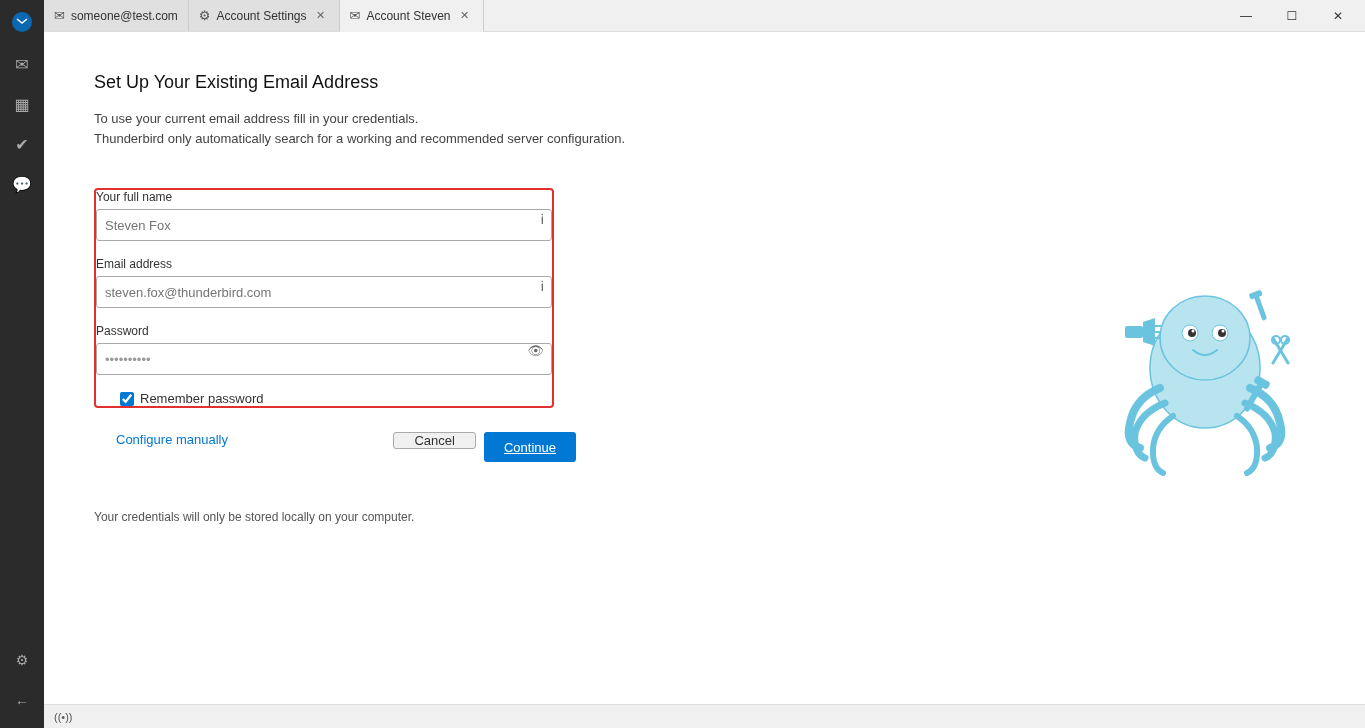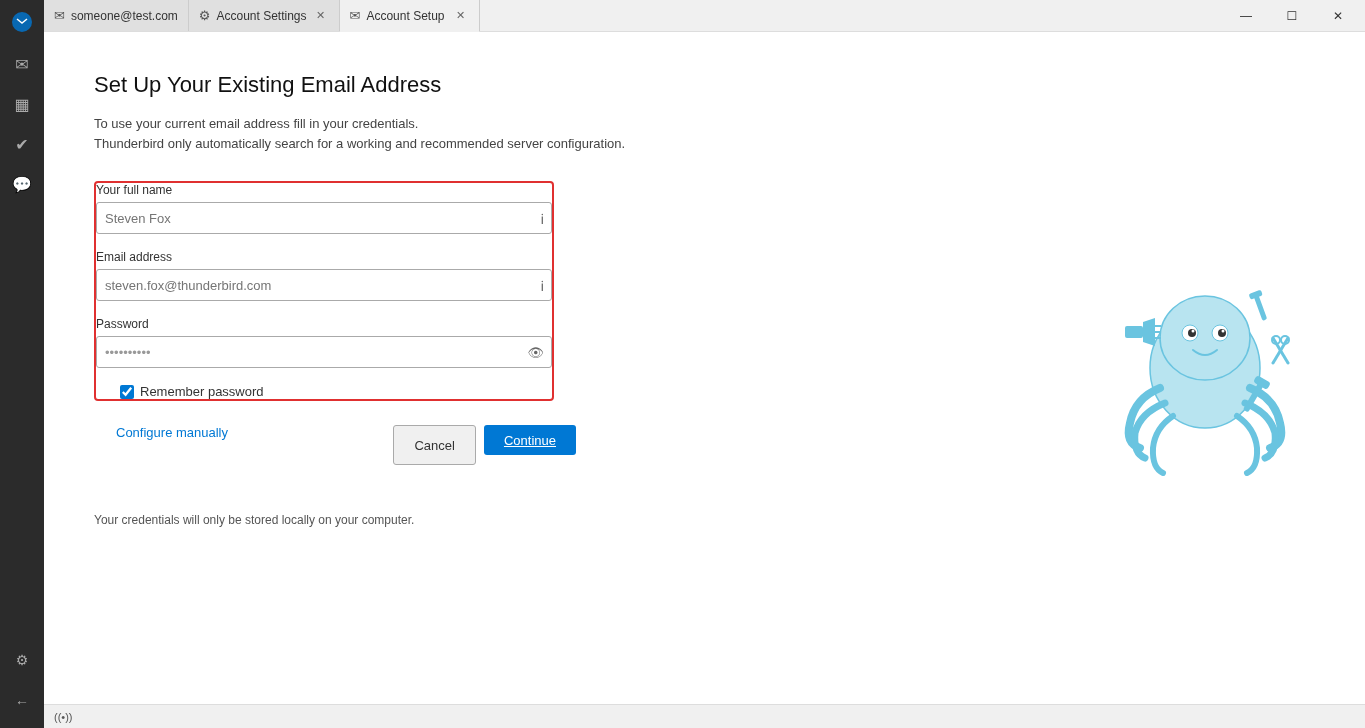--- a/index.html
+++ b/index.html
@@ -142,30 +142,30 @@
     }
 
     
     .main-content {
       flex: 1;
       padding: 40px 50px 30px 50px;
       overflow-y: auto;
     }
 
     .page-title {
-      font-size: 22px;
+      font-size: 18px;
       font-weight: 300;
       color: #111;
       margin-bottom: 16px;
     }
     .page-subtitle {
       font-size: 13px;
       color: #444;
       line-height: 1.5;
-      margin-bottom: 28px;
+      margin-bottom: 40px;
     }
 
     
     .form-box {
       border: 2px solid #e03030;
       border-radius: 4px;
       padding: 0;
       max-width: 460px;
       margin-bottom: 24px;
     }
@@ -178,21 +178,20 @@
     .field-label {
       font-size: 12px;
       color: #333;
       margin-bottom: 5px;
       display: block;
     }
 
     .input-wrapper {
       position: relative;
       display: flex;
-      align-items: center;
     }
     .input-wrapper input {
       width: 100%;
       height: 32px;
       border: 1px solid #aaa;
       border-radius: 3px;
       padding: 0 32px 0 8px;
       font-size: 13px;
       color: #999;
       background: #fff;
@@ -233,21 +232,21 @@
       margin-left: 22px;
     }
     .configure-link {
       font-size: 13px;
       color: #0078d4;
       text-decoration: none;
       cursor: pointer;
       flex: 1;
     }
     .btn-cancel {
-      height: 40px;
+      height: 17px;
       padding: 0 20px;
       border: 1px solid #aaa;
       border-radius: 3px;
       background: #f0f0f0;
       font-size: 13px;
       color: #333;
       cursor: pointer;
     }
     .btn-continue {
       height: 30px;
@@ -321,21 +320,21 @@
       </div>
 
       <div class="tab">
         <span class="tab-icon">⚙</span>
         <span class="tab-label">Account Settings</span>
         <span class="tab-close">✕</span>
       </div>
 
       <div class="tab active">
         <span class="tab-icon">✉</span>
-        <span class="tab-label">Account Setup</span>
+        <span class="tab-label">Account Steven</span>
         <span class="tab-close">✕</span>
       </div>
     </div>
     <div class="window-controls">
       <div class="win-btn">—</div>
       <div class="win-btn">☐</div>
       <div class="win-btn close">✕</div>
     </div>
   </div>
 

